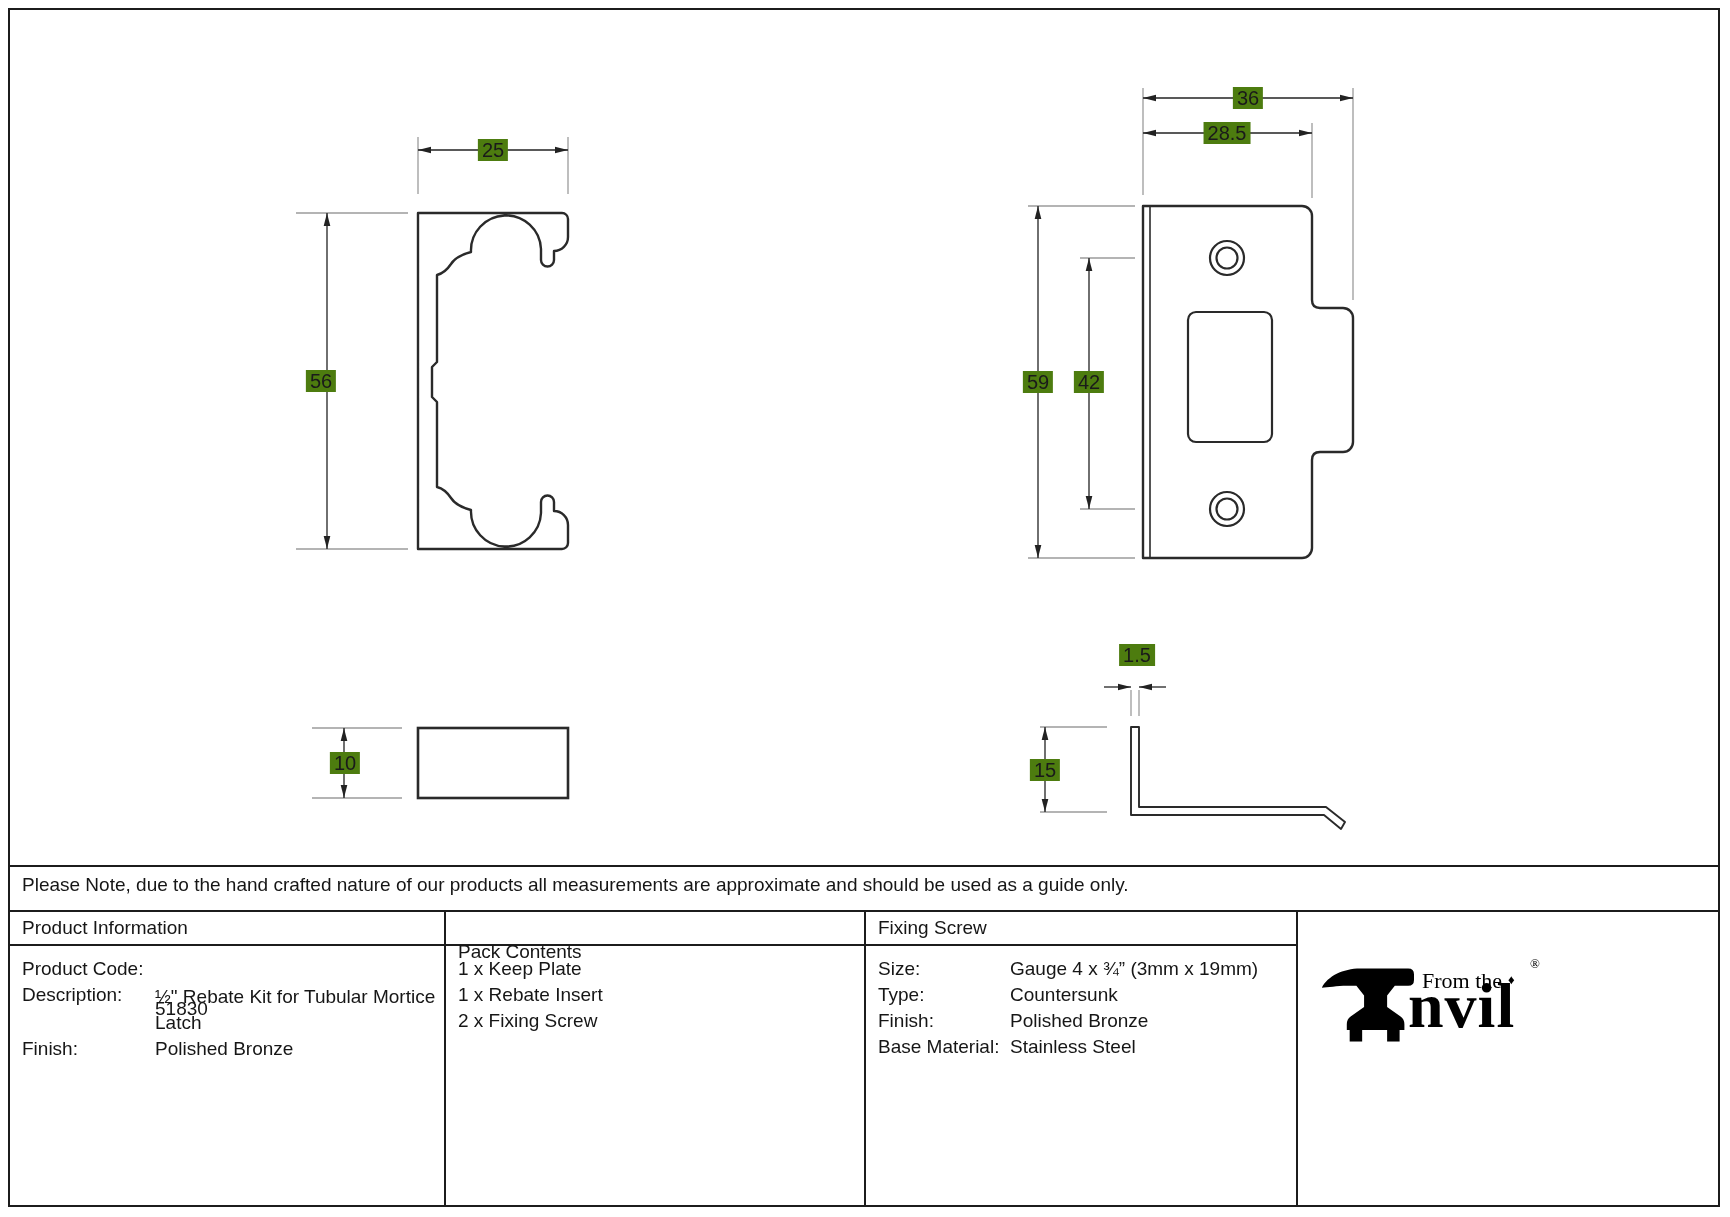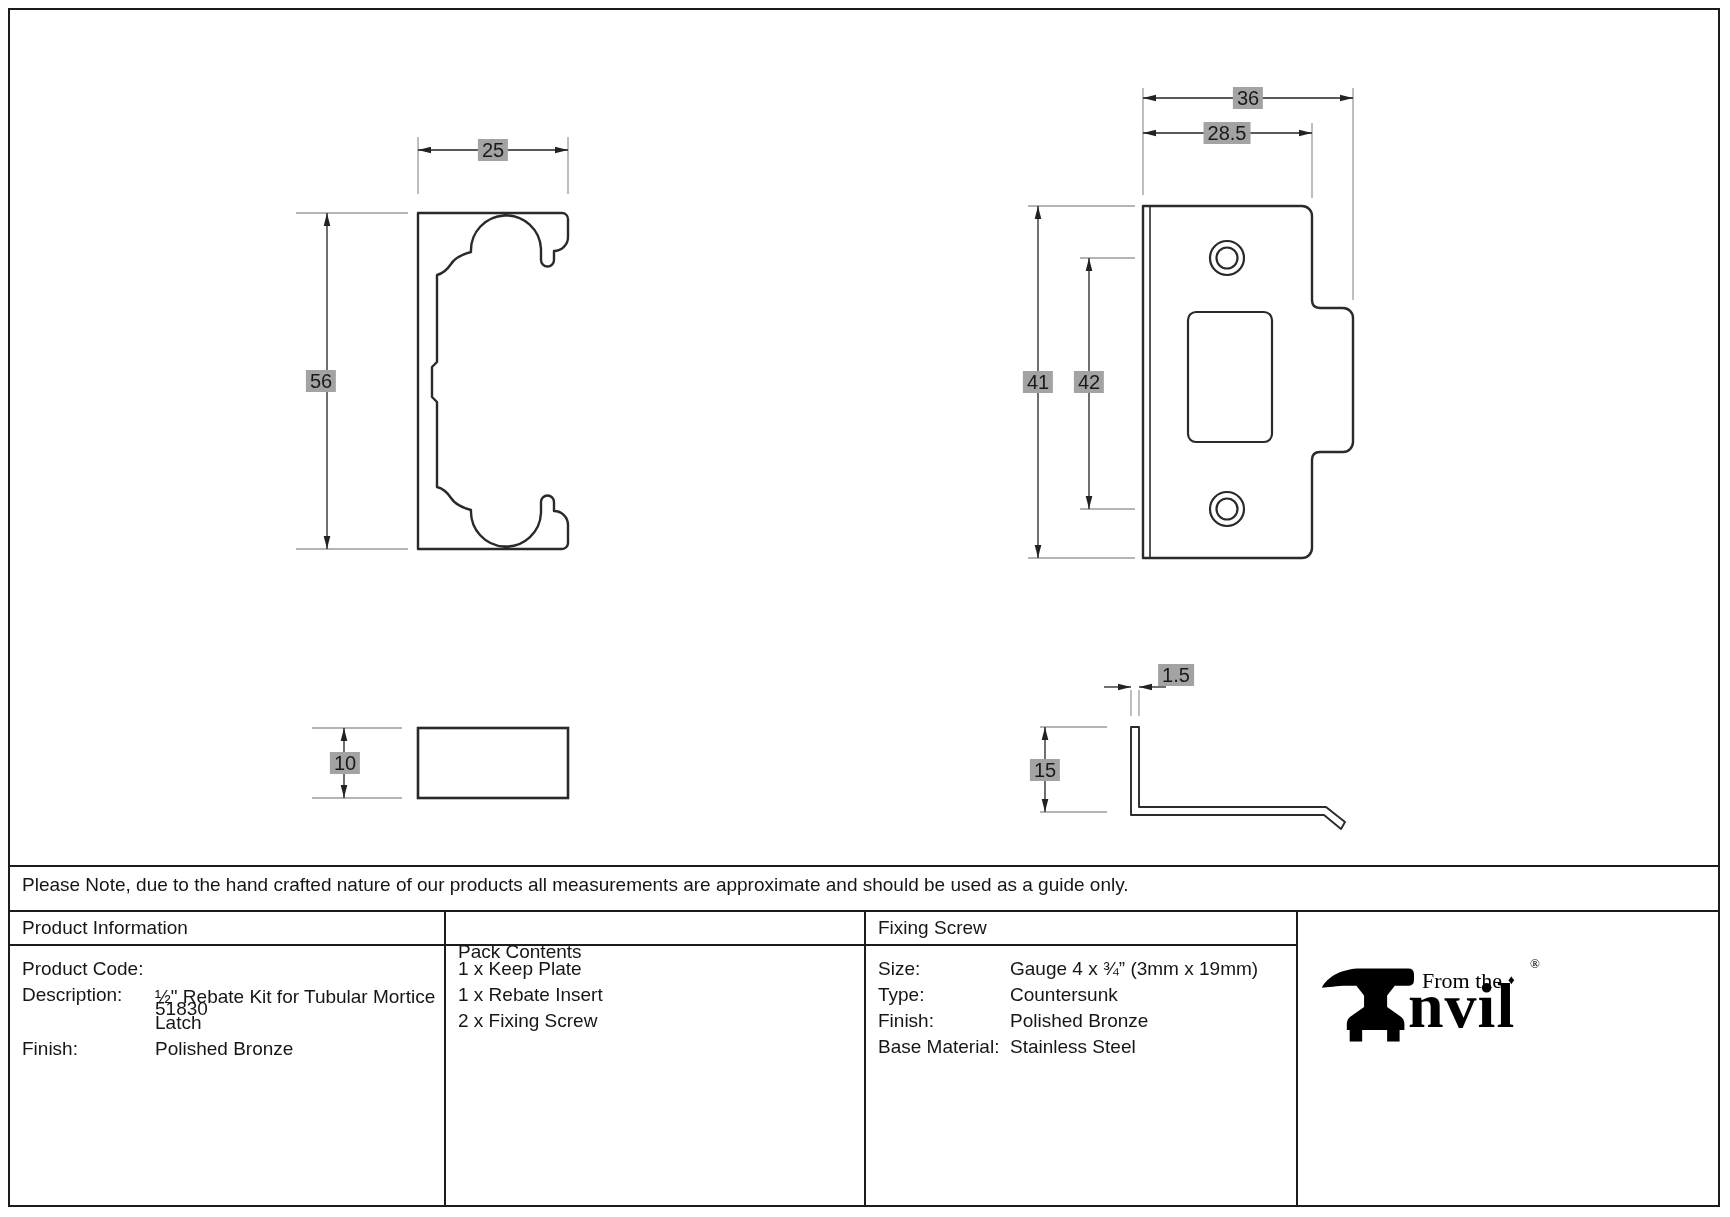--- a/index.html
+++ b/index.html
@@ -1,21 +1,21 @@
 <!DOCTYPE html>
 <html><head>
 <meta charset="utf-8">
 <style>
   html,body{margin:0;padding:0;background:#fff;width:1730px;height:1217px;overflow:hidden;
     font-family:"Liberation Sans",sans-serif;color:#111;}
   #sheet{position:absolute;left:0;top:0;width:1730px;height:1217px;background:#fff;}
   .frame{position:absolute;left:8px;top:8px;width:1712px;height:1199px;border:2px solid #1c1c1c;box-sizing:border-box;}
   .hl,.vl{position:absolute;background:#1c1c1c;}
   svg.draw{position:absolute;left:0;top:0;pointer-events:none;}
-  .dim{position:absolute;transform:translate(-50%,-50%);background:#a3a3a3;padding:0 4px;
+  .dim{position:absolute;transform:translate(-50%,-50%);background:#4d7c0f;padding:0 4px;
     font-size:20px;line-height:22px;color:#1a1a1a;white-space:nowrap;}
   .note{position:absolute;left:22px;top:874px;font-size:19px;color:#161616;}
   .th{position:absolute;font-size:19px;color:#161616;}
   .cell-label{position:absolute;font-size:19px;color:#161616;white-space:nowrap;}
   .cell-value{position:absolute;font-size:19px;color:#161616;}
   .wrapval{width:292px;line-height:26px;}
   
   .logo{position:absolute;left:1312px;top:952px;width:300px;height:120px;}
   .logo .tagline{position:absolute;left:110px;top:16px;font-family:"Liberation Serif",serif;
      font-size:22px;color:#000;}
@@ -116,23 +116,23 @@
       </g>
       <path fill="#fff" stroke="#2a2a2a" stroke-width="1.9" stroke-linejoin="round" d="M1131,727 L1131,815 L1324,815 L1341,829 L1345,822 L1326,807 L1139,807 L1139,727 Z"></path>
     </g>
   </svg>
 
   <div class="dim" style="left:493px;top:150px;">25</div>
   <div class="dim" style="left:321px;top:381px;">56</div>
   <div class="dim" style="left:345px;top:763px;">10</div>
   <div class="dim" style="left:1248px;top:98px;">36</div>
   <div class="dim" style="left:1227px;top:133px;">28.5</div>
-  <div class="dim" style="left:1038px;top:382px;">41</div>
+  <div class="dim" style="left:1038px;top:382px;">59</div>
   <div class="dim" style="left:1089px;top:382px;">42</div>
-  <div class="dim" style="left:1137px;top:675px;margin-left:39px;">1.5</div>
+  <div class="dim" style="left:1137px;top:655px;">1.5</div>
   <div class="dim" style="left:1045px;top:770px;">15</div>
 
   <div class="hl" style="left:8px;top:865px;width:1712px;height:2px;"></div>
   <div class="hl" style="left:8px;top:910px;width:1712px;height:2px;"></div>
   <div class="hl" style="left:8px;top:944px;width:1290px;height:2px;"></div>
   <div class="vl" style="left:444px;top:910px;width:2px;height:297px;"></div>
   <div class="vl" style="left:864px;top:910px;width:2px;height:297px;"></div>
   <div class="vl" style="left:1296px;top:910px;width:2px;height:297px;"></div>
 
   <div class="note">Please Note, due to the hand crafted nature of our products all measurements are approximate and should be used as a guide only.</div>

